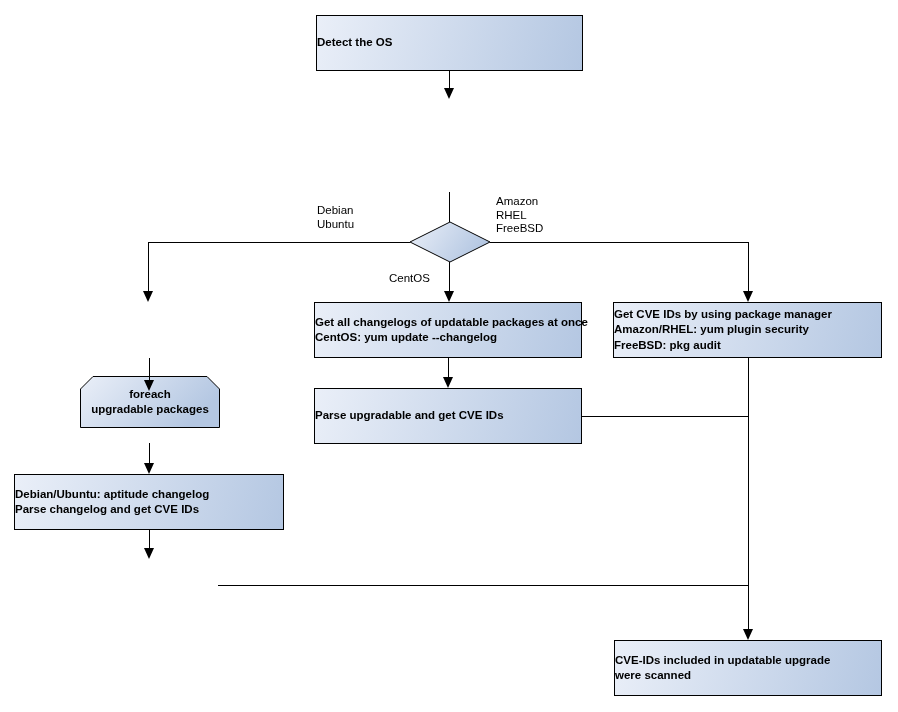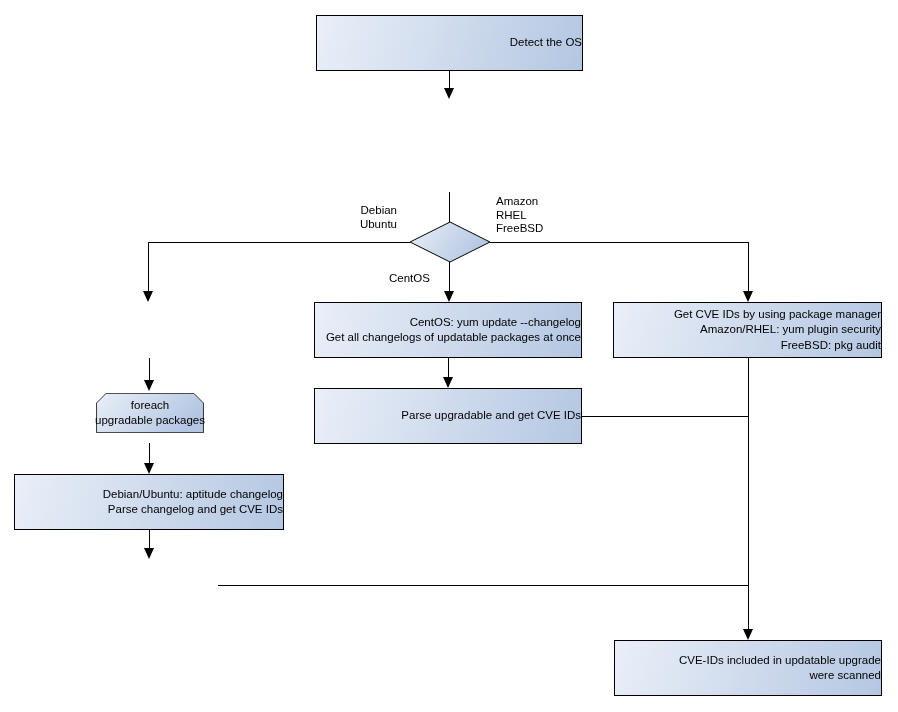--- a/index.html
+++ b/index.html
@@ -18,25 +18,26 @@
     height: 712px;
     background: var(--background);
     font-family: "Liberation Sans", "DejaVu Sans", sans-serif;
     color: var(--text);
     overflow: hidden;
   }
   .node {
     position: absolute;
     display: flex;
     flex-direction: column;
-    align-items: flex-end;
+    align-items: flex-start;
     justify-content: center;
     font-size: 11.5px;
     line-height: 15.5px;
     text-align: center;
+    font-weight: bold;
   }
   .rect {
     background: linear-gradient(105deg, var(--node-fill-start) 0%, var(--node-fill-end) 100%);
     border: 1px solid var(--node-border);
   }
   .nl { white-space: nowrap; }
   .shape-svg { position: absolute; left: 0; top: 0; width: 100%; height: 100%; }
   .shape-text {
     position: relative;
     z-index: 1;
@@ -55,21 +56,21 @@
     width: 0; height: 0;
     border-left: 5px solid transparent;
     border-right: 5px solid transparent;
     border-top: 11px solid var(--connector);
   }
   .edge-label {
     position: absolute;
     font-size: 11.5px;
     line-height: 13.5px;
   }
-  .lbl-right { text-align: right; }
+  .lbl-right { }
   .lbl-center { text-align: left; }
 </style>
 </head>
 <body>
 
 <div id="canvas">
 
   <svg width="0" height="0" style="position:absolute" aria-hidden="true">
     <defs>
       <linearGradient id="boxgrad" x1="0" y1="0" x2="1" y2="0.35">
@@ -84,39 +85,39 @@
   </div>
 
 
   <div class="node" style="left:409px;top:221px;width:82px;height:42px">
     <svg class="shape-svg" viewBox="0 0 82 42">
       <polygon points="41,1 81,21 41,41 1,21" fill="url(#boxgrad)" stroke="#000000" stroke-width="1"></polygon>
     </svg>
   </div>
 
 
-  <div class="node" style="left:80px;top:393px;width:140px;height:40px">
+  <div class="node" style="left:80px;top:376px;width:140px;height:52px">
     <svg class="shape-svg" viewBox="0 0 140 52">
       <polygon points="13,0.5 127,0.5 139.5,13 139.5,51.5 0.5,51.5 0.5,13" fill="url(#boxgrad)" stroke="#000000" stroke-width="1"></polygon>
     </svg>
     <div class="shape-text">
       <div class="nl">foreach</div>
       <div class="nl">upgradable  packages</div>
     </div>
   </div>
 
   <div class="node rect" style="left:14px;top:474px;width:270px;height:56px">
     <div class="nl">Debian/Ubuntu: aptitude changelog</div>
     <div class="nl">Parse changelog and get  CVE IDs</div>
   </div>
 
 
   <div class="node rect" style="left:314px;top:302px;width:268px;height:56px">
+    <div class="nl">Get all changelogs of updatable packages at once</div>
     <div class="nl">CentOS: yum update --changelog</div>
-    <div class="nl">Get all changelogs of updatable packages at once</div>
   </div>
 
   <div class="node rect" style="left:314px;top:388px;width:268px;height:56px">
     <div class="nl">Parse upgradable and get CVE IDs</div>
   </div>
 
   <div class="node rect" style="left:613px;top:302px;width:269px;height:56px">
     <div class="nl">Get CVE IDs by using package manager</div>
     <div class="nl">Amazon/RHEL: yum plugin security</div>
     <div class="nl">FreeBSD: pkg audit</div>

